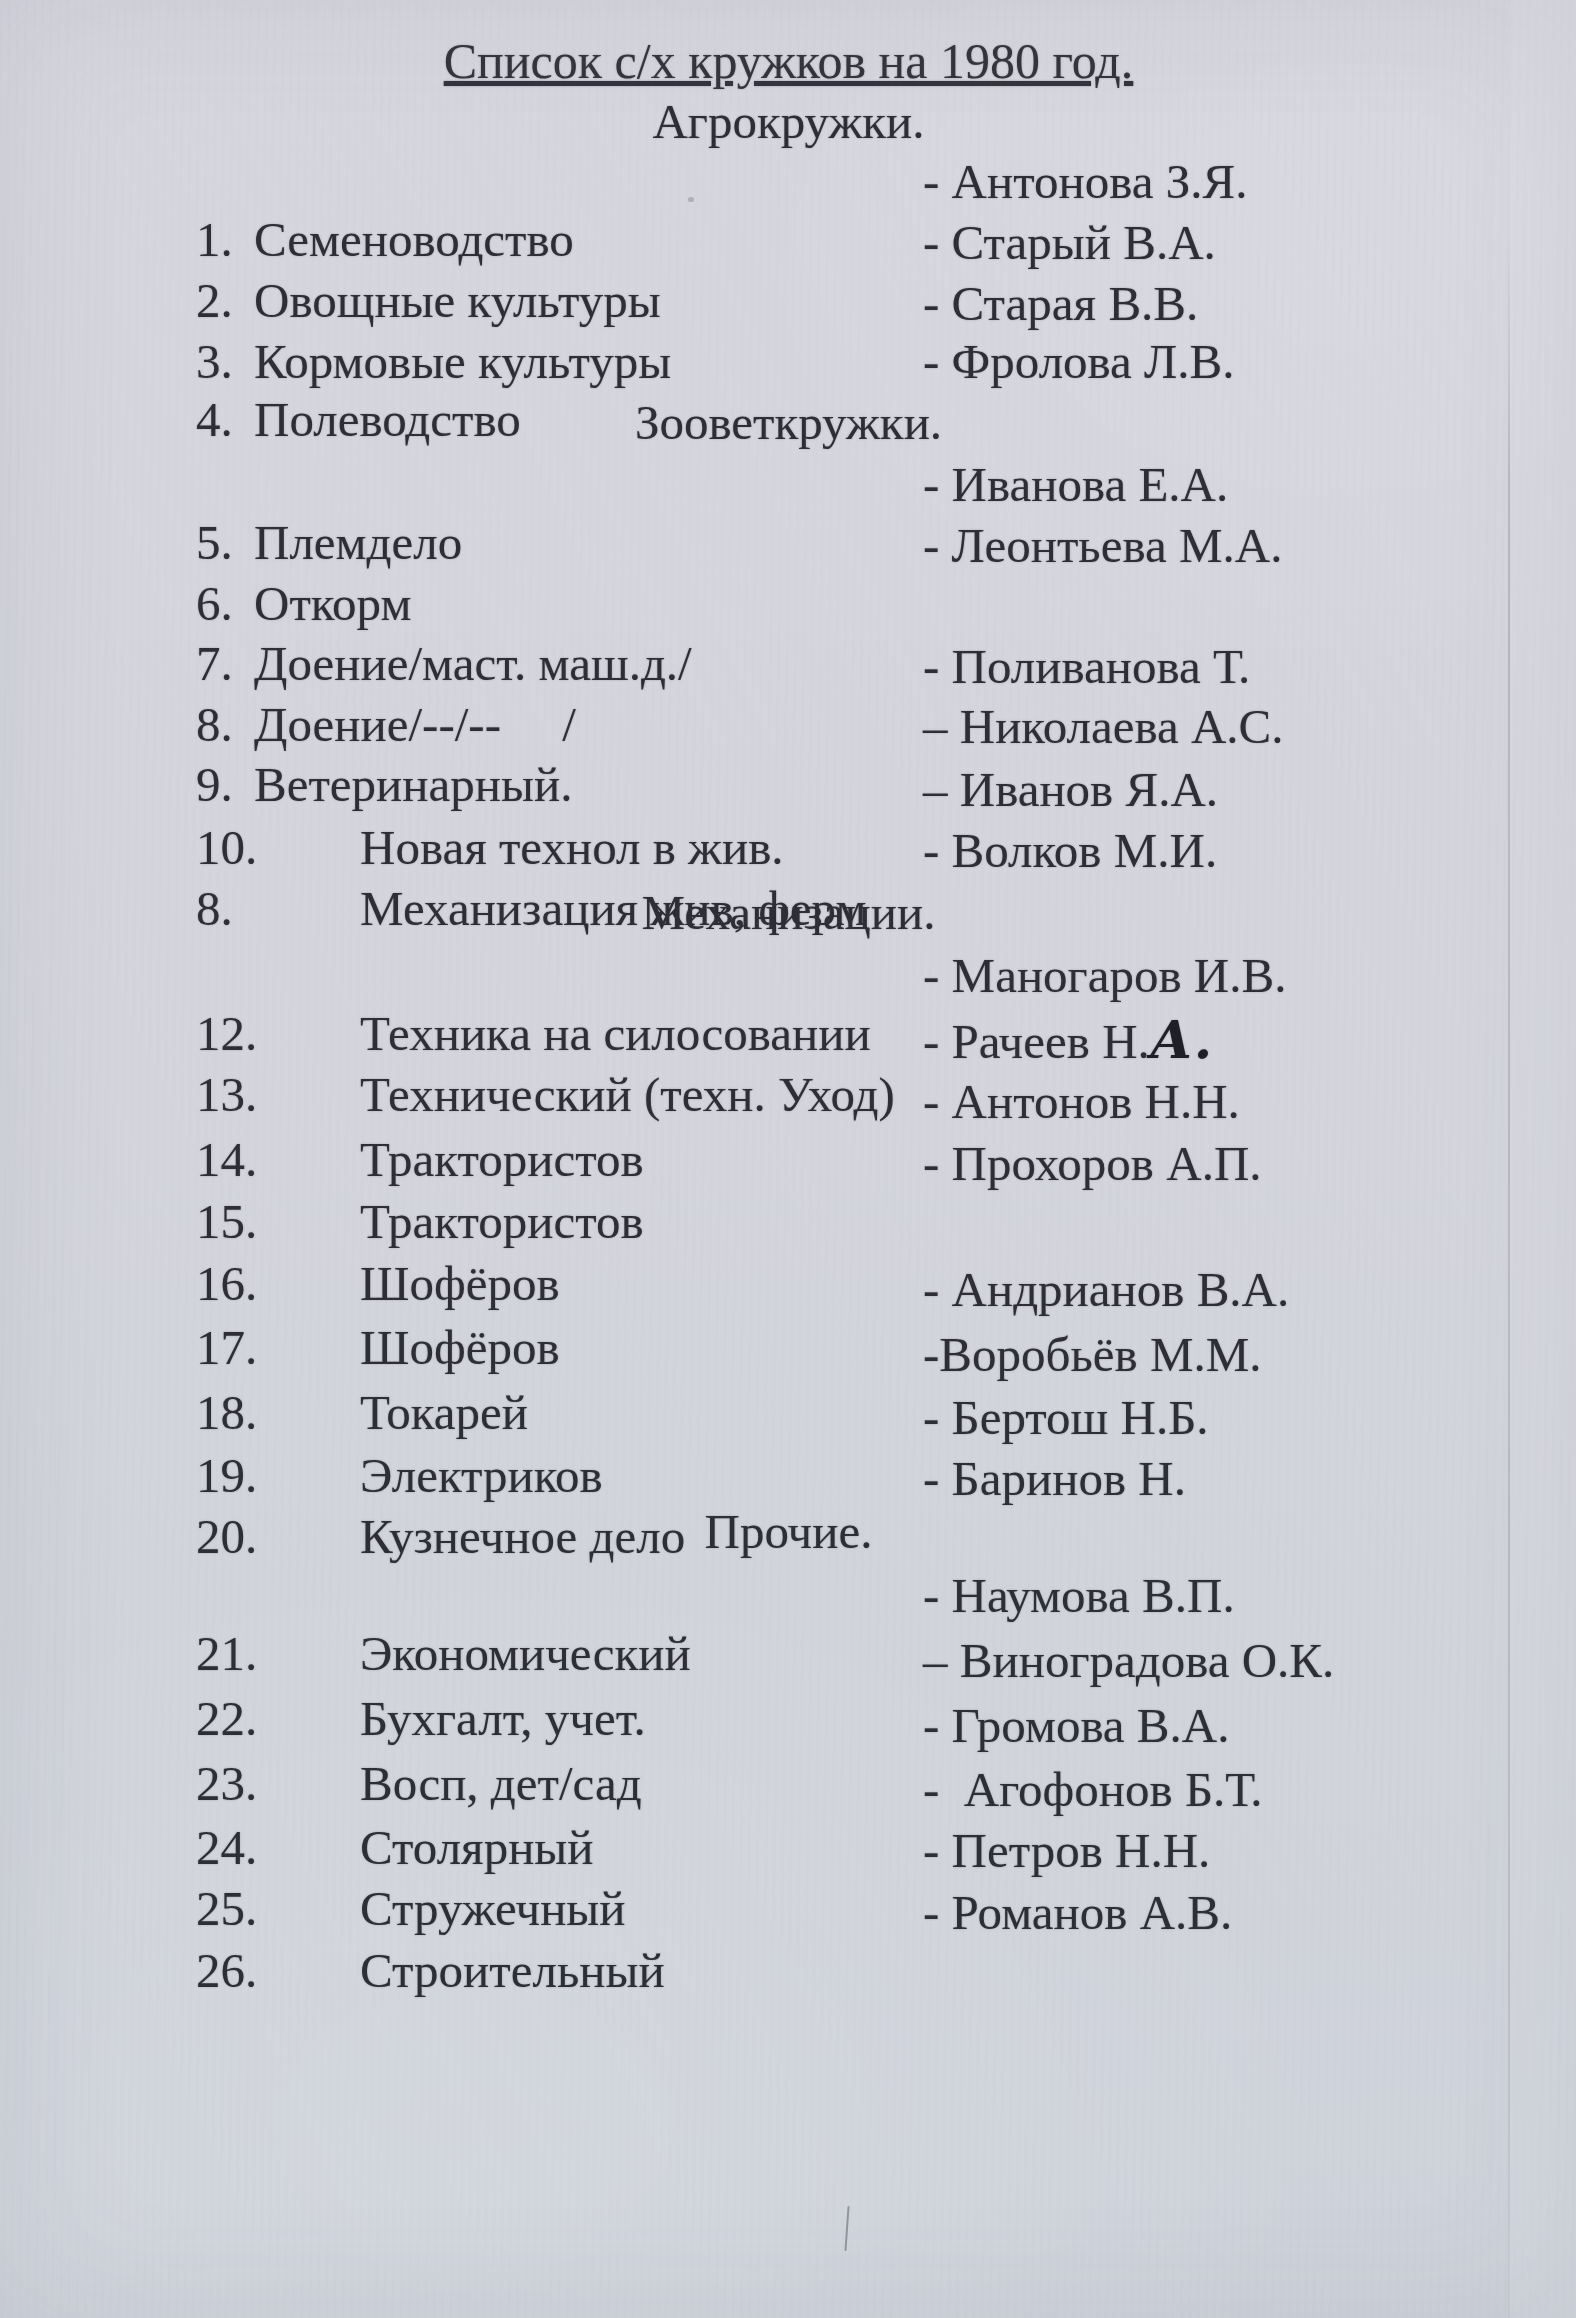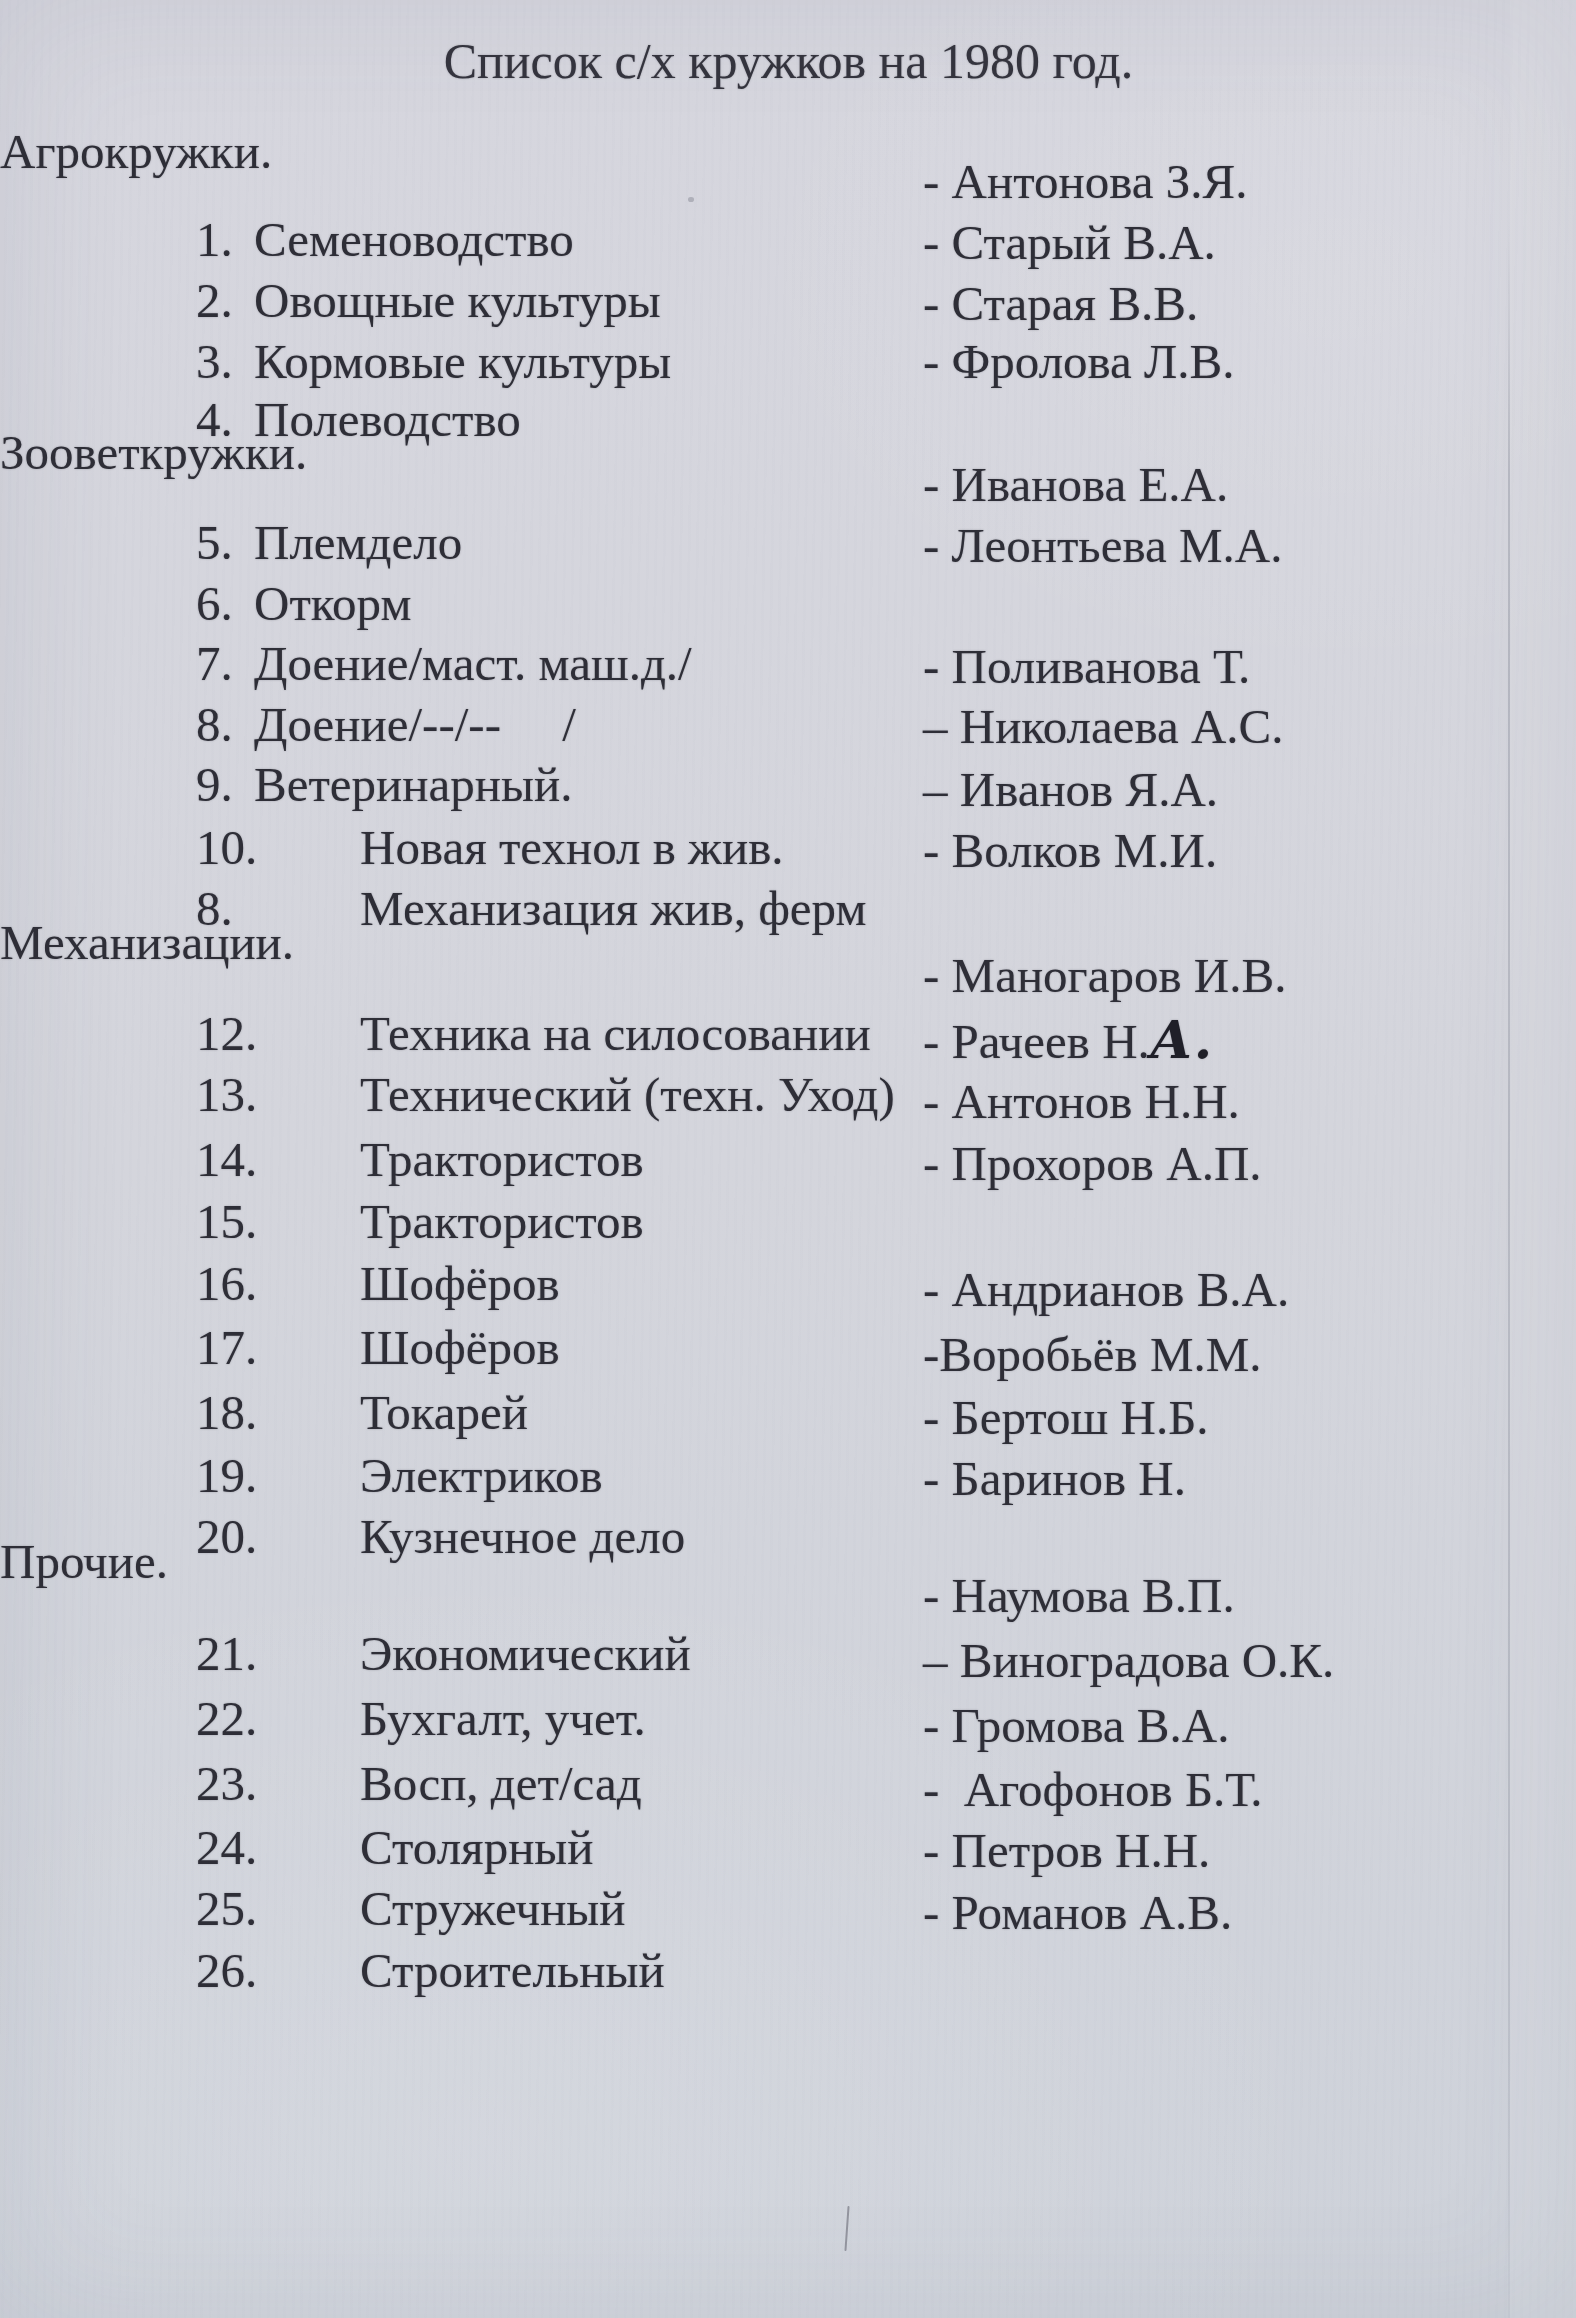--- a/index.html
+++ b/index.html
@@ -16,22 +16,22 @@
       linear-gradient(180deg,#d6d6de 0%,#d4d5dc 50%,#ced2da 100%);
     box-shadow: inset 0 0 130px rgba(90,95,115,0.10);
   }
   .line,.row{
     position:absolute;left:0;width:100%;
     font-size:49px;line-height:1.18;
     white-space:pre;
     text-shadow:0 0 1.9px rgba(46,46,58,0.35);
     box-sizing:border-box;
   }
-  .title{font-size:50px;text-align:center;color:#34343e;}
-  .sec{margin-top:30px;}
+  .title{font-size:50px;text-align:center;color:#34343e;text-decoration:underline;}
+  .sec{text-align:center;}
   .row{padding-left:147px;}
   .num{display:inline-block;width:58px;}
   .row.wide .num{width:164px;}
   .leader{position:absolute;left:923px;top:0;white-space:pre;}
   .hand{
     font-family:"DejaVu Serif",serif;
     font-style:italic;font-weight:700;
     font-size:53px;color:#1f1f28;
     letter-spacing:0.9px;
   }

